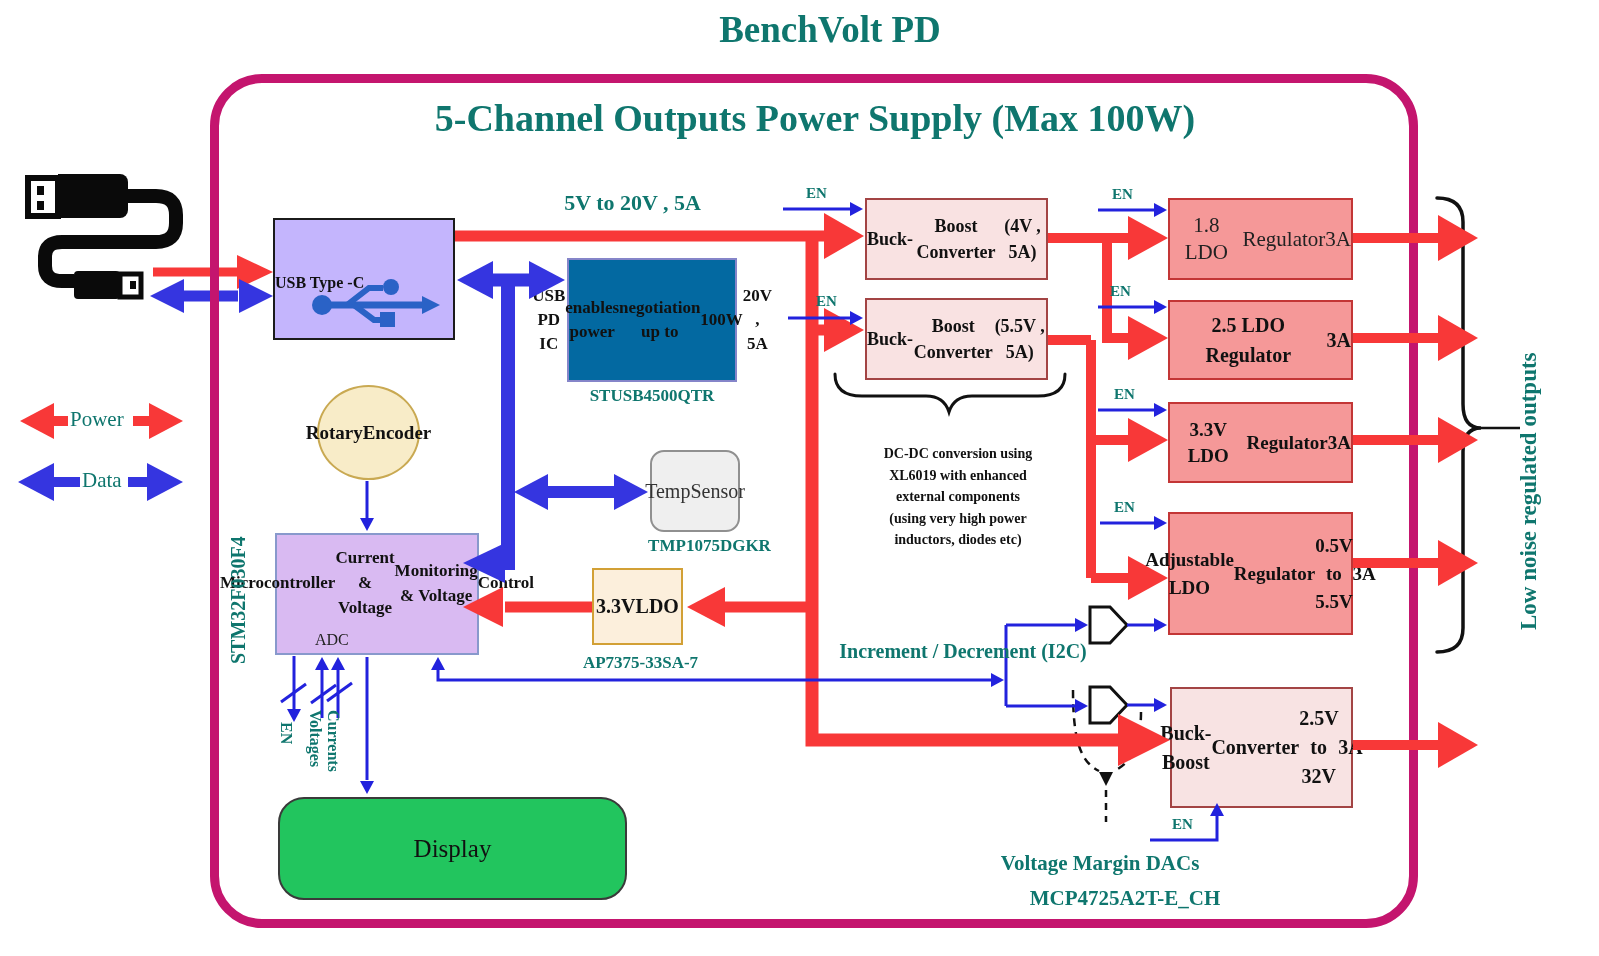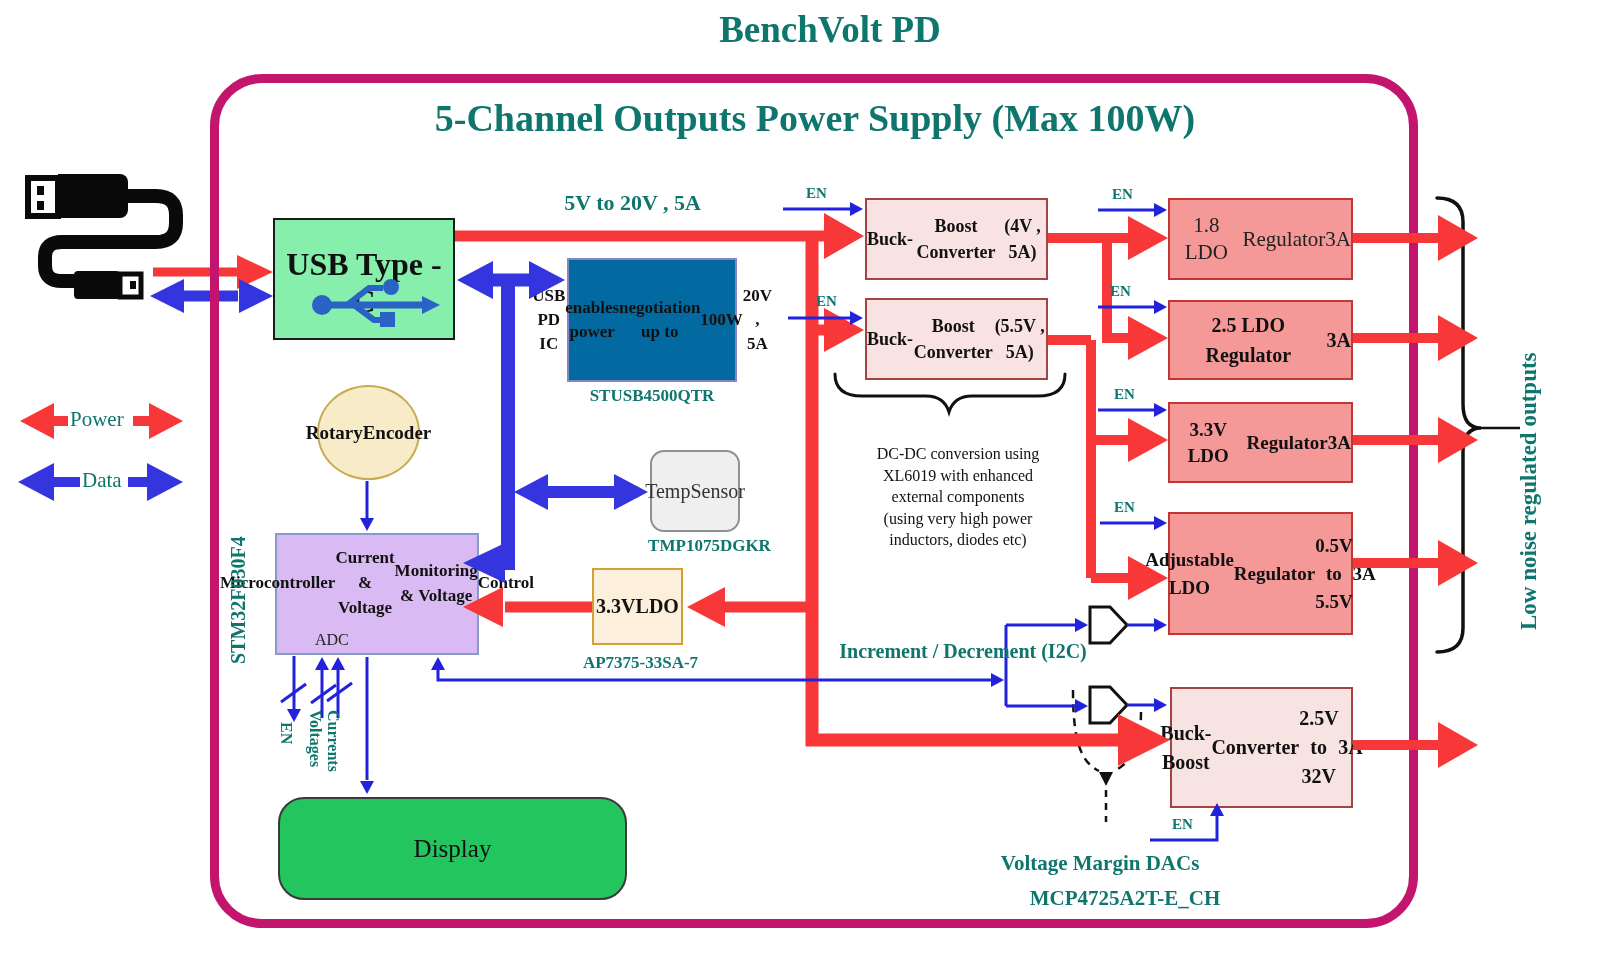--- a/index.html
+++ b/index.html
@@ -14,38 +14,38 @@
        justify-content:center;text-align:center;font-weight:bold;color:#111;z-index:3;}
   .lbl{position:absolute;color:#0f766e;font-weight:bold;z-index:7;white-space:nowrap;}
   .center{text-align:center;}
   .vup{writing-mode:vertical-rl;transform:rotate(180deg);}
   .vdown{writing-mode:vertical-rl;}
   .reg{font-weight:normal;}
 
   #title{left:560px;top:8px;width:540px;font-size:37px;text-align:center;}
   #subtitle{left:230px;top:96px;width:1170px;font-size:38px;text-align:center;z-index:3;}
 
-  .b-usbc{left:273px;top:218px;width:182px;height:122px;background:#86efac;border:2px solid #1b1b1b;justify-content:flex-start;padding-top:8px;font-size:32px;}
+  .b-usbc{left:273px;top:218px;width:182px;height:122px;background:#c4b5fd;border:2px solid #1b1b1b;justify-content:flex-start;padding-top:8px;font-size:16px;}
   .b-pdic{left:567px;top:258px;width:170px;height:124px;background:#0369a1;border:2px solid #8585C9;font-size:17px;line-height:24px;}
   .b-bb1{left:865px;top:198px;width:183px;height:82px;background:#F9E2E2;border:2px solid #A34444;font-size:18px;line-height:26px;}
   .b-bb2{left:865px;top:298px;width:183px;height:82px;background:#F9E2E2;border:2px solid #A34444;font-size:18px;line-height:26px;}
   .b-ldo18{left:1168px;top:198px;width:185px;height:82px;background:#F59898;border:2px solid #C33636;font-size:21px;line-height:27px;font-weight:normal;color:#222;}
   .b-ldo25{left:1168px;top:300px;width:185px;height:80px;background:#F59898;border:2px solid #C33636;font-size:20px;line-height:30px;}
   .b-ldo33r{left:1168px;top:402px;width:185px;height:81px;background:#F59898;border:2px solid #C33636;font-size:19px;line-height:26px;}
   .b-ldoadj{left:1168px;top:512px;width:185px;height:123px;background:#F59898;border:2px solid #C33636;font-size:19px;line-height:28px;}
   .b-bb3{left:1170px;top:687px;width:183px;height:121px;background:#F8E3E3;border:2px solid #A34444;font-size:20px;line-height:29px;}
   .b-mcu{left:275px;top:533px;width:204px;height:122px;background:#D9BAF2;border:2px solid #8899CC;font-size:17px;line-height:25px;position:absolute;padding-bottom:23px;}
   .b-temp{left:650px;top:450px;width:90px;height:82px;border-radius:14px;background:#EFEFEF;border:2.5px solid #909090;font-size:20px;line-height:28px;font-weight:normal;color:#333;}
   .b-ldo33{left:592px;top:568px;width:91px;height:77px;background:#FCEFDC;border:2.5px solid #D2A035;font-size:20px;line-height:29px;}
   .b-rotary{left:317px;top:385px;width:103px;height:95px;border-radius:50%;background:#F8ECC8;border:2.5px solid #C9A952;font-size:19px;line-height:24px;}
   .b-display{left:278px;top:797px;width:349px;height:103px;border-radius:26px;background:#22c55e;border:2.5px solid #3a3a3a;font-size:25px;font-weight:normal;}
   .adc-tag{position:absolute;left:38px;bottom:1px;font-size:16px;font-weight:normal;color:#222;}
 
   .en{font-size:15px;}
-  .note{position:absolute;left:838px;top:443px;width:240px;font-size:16px;line-height:21.5px;font-weight:normal;text-align:center;z-index:3;}
+  .note{position:absolute;left:838px;top:443px;width:240px;font-size:14px;line-height:21.5px;font-weight:bold;text-align:center;z-index:3;}
 </style>
 </head>
 <body>
 
 <div id="canvas">
 
   <svg id="svg-under" width="1599" height="956" viewBox="0 0 1599 956">
     <g>
       <path d="M153,272 H240" stroke="#F83838" stroke-width="9" fill="none"></path>
       <polygon points="273,272 237,255 237,289" fill="#F83838"></polygon>

